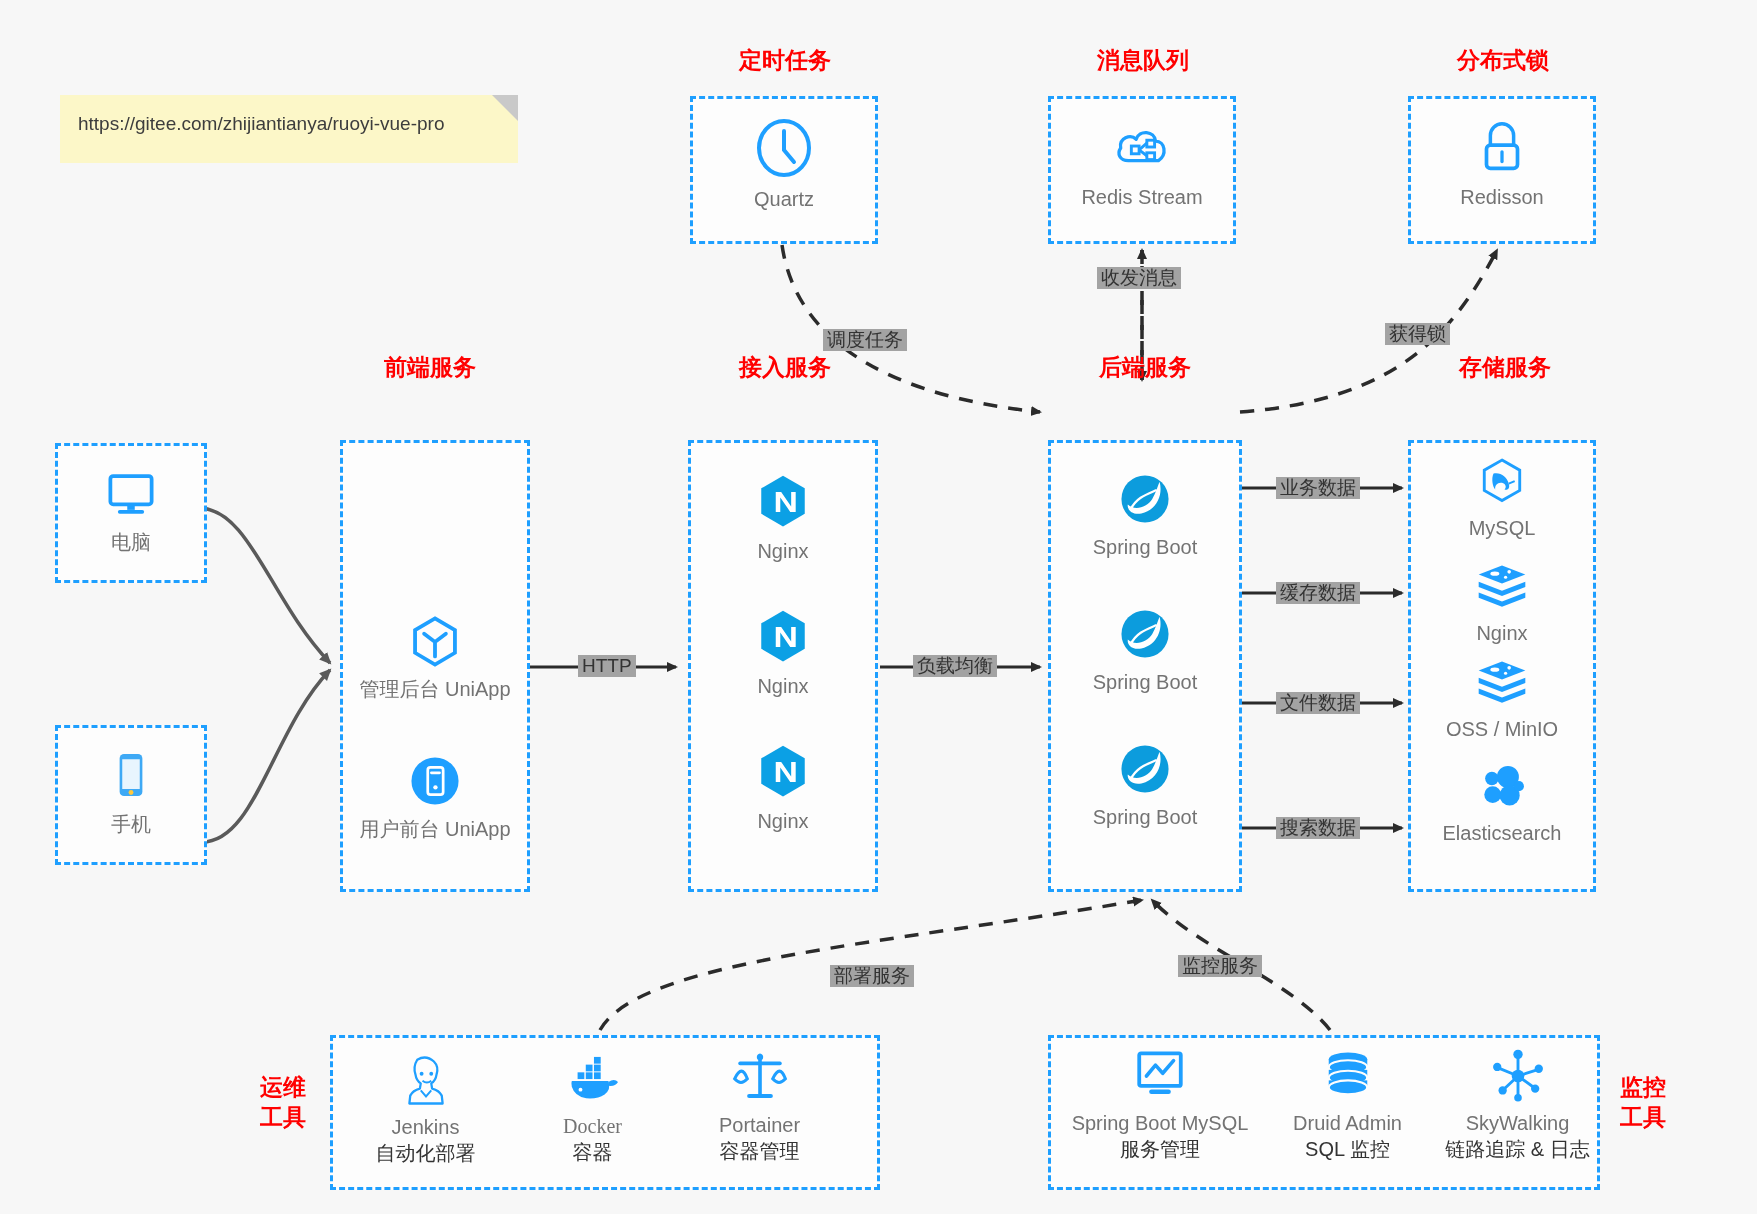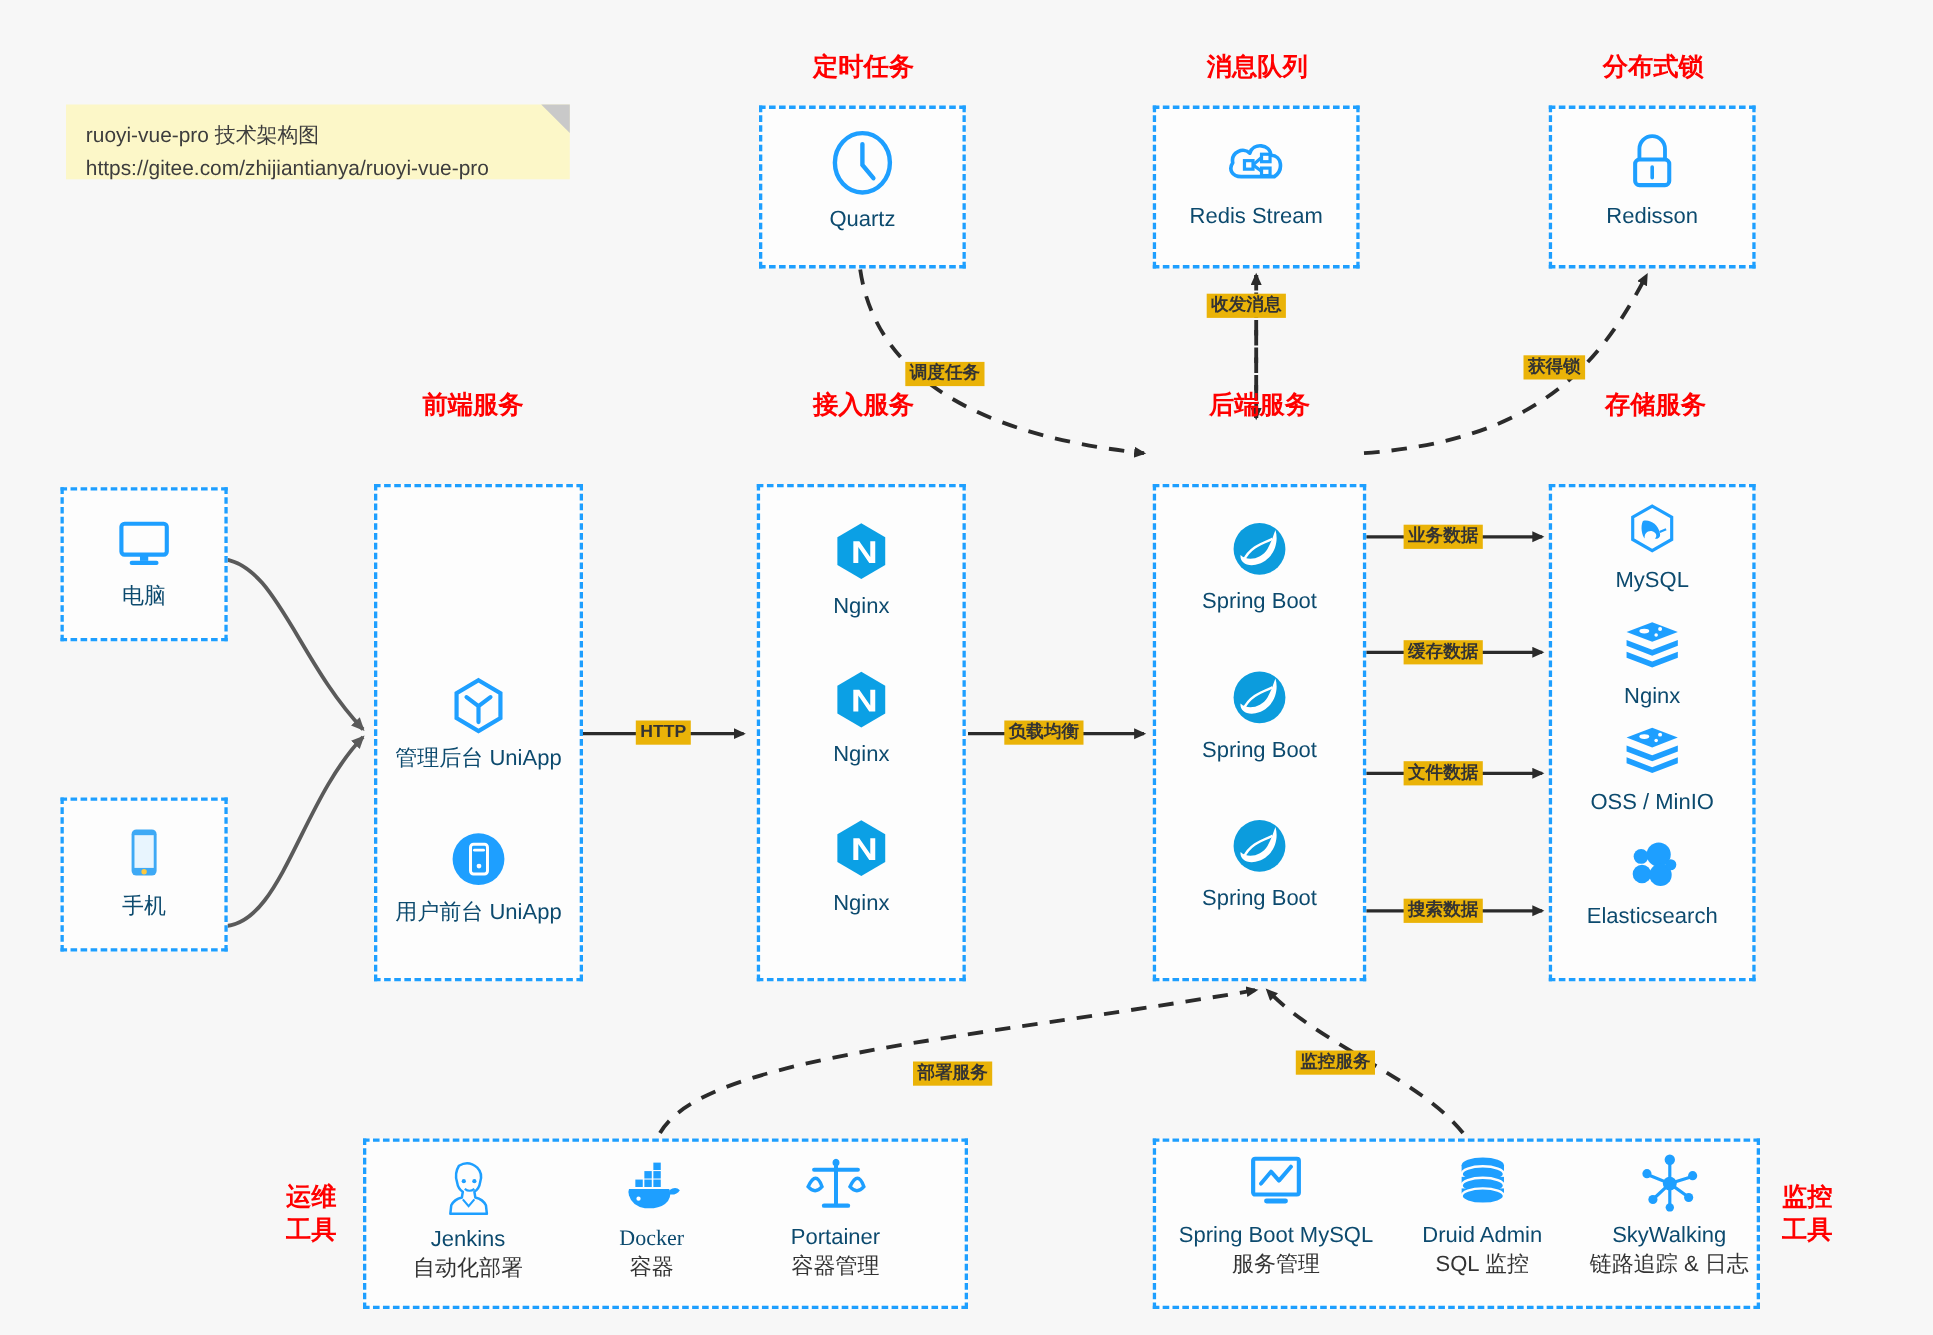--- a/index.html
+++ b/index.html
@@ -41,43 +41,41 @@
   
   .dbox{
     border:3px dashed #1e9fff;
     background:#fdfdfd;
     box-sizing:border-box;
   }
 
   
   .node{position:absolute;text-align:center;}
   .node .cap{
-    font-size:20px;color:#0c4a6e;line-height:26px;margin-top:6px;white-space:nowrap;
+    font-size:20px;color:#737373;line-height:26px;margin-top:6px;white-space:nowrap;
   }
   .node .cap2{
     font-size:20px;color:#333;line-height:26px;white-space:nowrap;
   }
   .ic{display:block;margin:0 auto;}
 
   
   .elabel{
-    position:absolute;font-size:16px;color:#333;
-    background:#eab308;padding:0 4px;white-space:nowrap;
+    position:absolute;font-size:19px;color:#333;
+    background:#a3a3a3;padding:0 4px;white-space:nowrap;
     line-height:22px;
-    font-weight:bold;
   }
   svg.lay{position:absolute;left:0;top:0;width:1757px;height:1214px;overflow:visible;}
 </style>
 </head>
 <body>
 
 <div id="canvas">
 
   <div class="abs note">
-    <div>ruoyi-vue-pro 技术架构图</div>
     <div>https://gitee.com/zhijiantianya/ruoyi-vue-pro</div>
     <span class="note-fold"></span>
   </div>
 
   <svg class="lay" viewBox="0 0 1757 1214">
     <defs>
       <marker id="ah" markerWidth="12" markerHeight="12" refX="9" refY="5" orient="auto" markerUnits="userSpaceOnUse">
         <path d="M0,0 L11,5 L0,10 z" fill="#2b2b2b"></path>
       </marker>
       <marker id="ahg" markerWidth="14" markerHeight="14" refX="10" refY="5.5" orient="auto" markerUnits="userSpaceOnUse">

